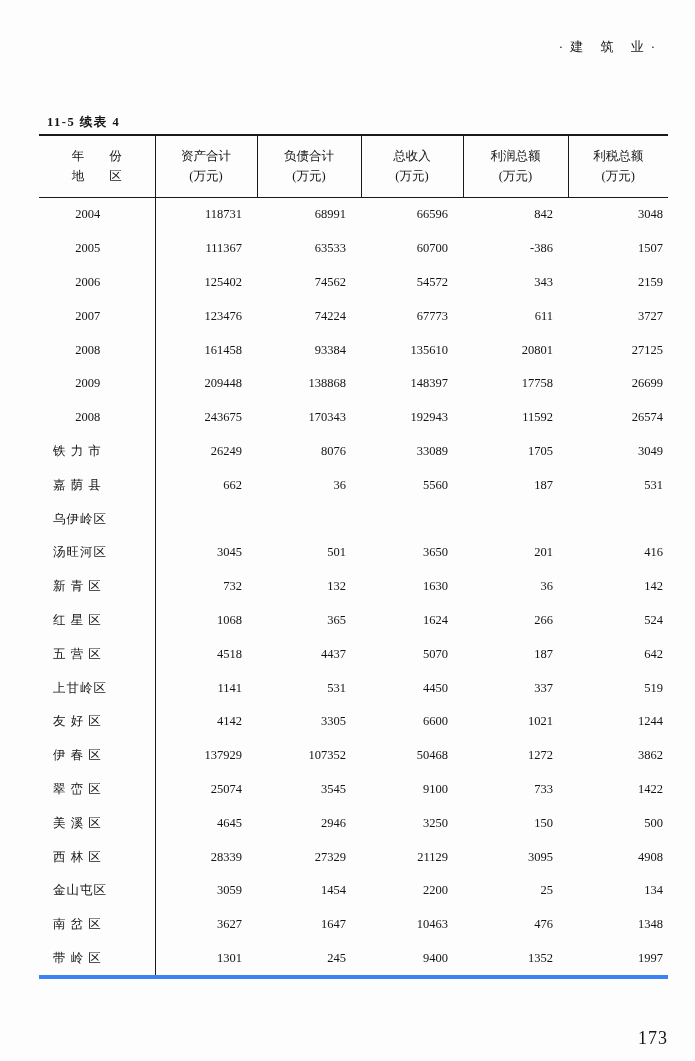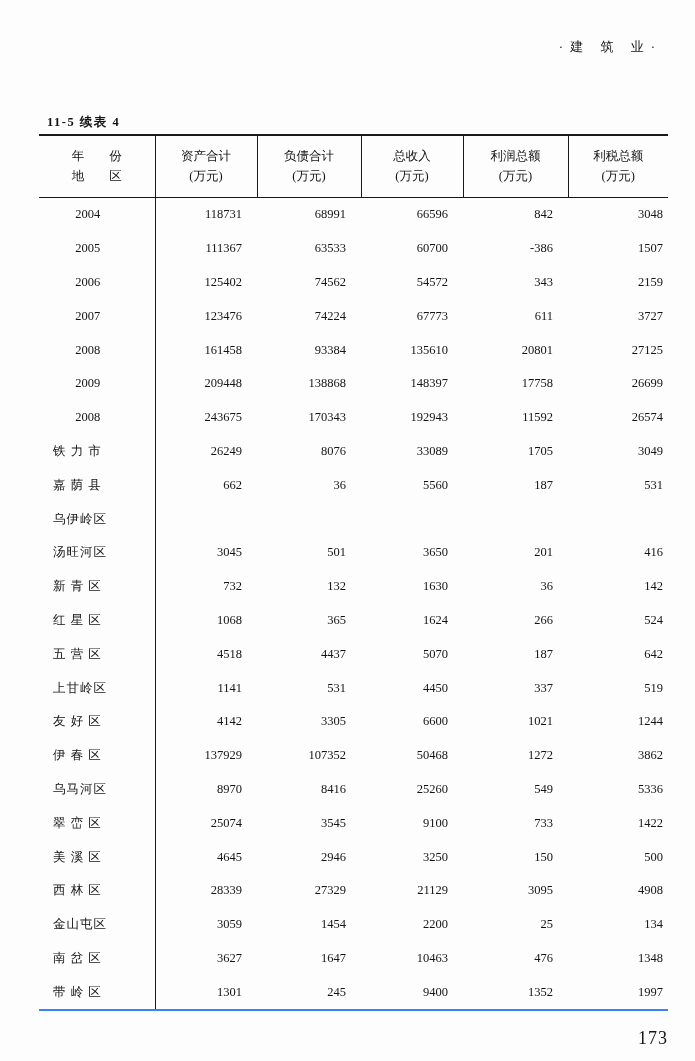--- a/index.html
+++ b/index.html
@@ -47,21 +47,21 @@
   }
   thead th + th{border-left:1.3px solid #1a1a1a;}
   tbody td{
     height:33.8px;
     font-size:12.5px;
     vertical-align:middle;
     padding:0;
     white-space:nowrap;
   }
   tbody td.c-label{border-right:1.3px solid #1a1a1a;}
-  tbody tr:last-child td{border-bottom:2px solid #3b82f6;}
+  tbody tr:last-child td{border-bottom:4px solid #3b82f6;}
   td.c-label.year{text-align:center;padding-right:18px;}
   td.c-label.region{text-align:left;padding-left:14px;letter-spacing:1px;}
   td.num{text-align:right;padding-right:15px;}
   td.num.last{padding-right:5px;}
   .page-number{
     position:absolute;top:1028px;right:27px;
     font-size:18px;letter-spacing:1px;
   }
 </style>
 </head>
@@ -241,28 +241,20 @@
         </tr>
         <tr>
           <td class="c-label region">伊 春 区</td>
           <td class="num">137929</td>
           <td class="num">107352</td>
           <td class="num">50468</td>
           <td class="num">1272</td>
           <td class="num last">3862</td>
         </tr>
         <tr>
-          <td class="c-label region">乌马河区</td>
-          <td class="num">8970</td>
-          <td class="num">8416</td>
-          <td class="num">25260</td>
-          <td class="num">549</td>
-          <td class="num last">5336</td>
-        </tr>
-        <tr>
           <td class="c-label region">翠 峦 区</td>
           <td class="num">25074</td>
           <td class="num">3545</td>
           <td class="num">9100</td>
           <td class="num">733</td>
           <td class="num last">1422</td>
         </tr>
         <tr>
           <td class="c-label region">美 溪 区</td>
           <td class="num">4645</td>

